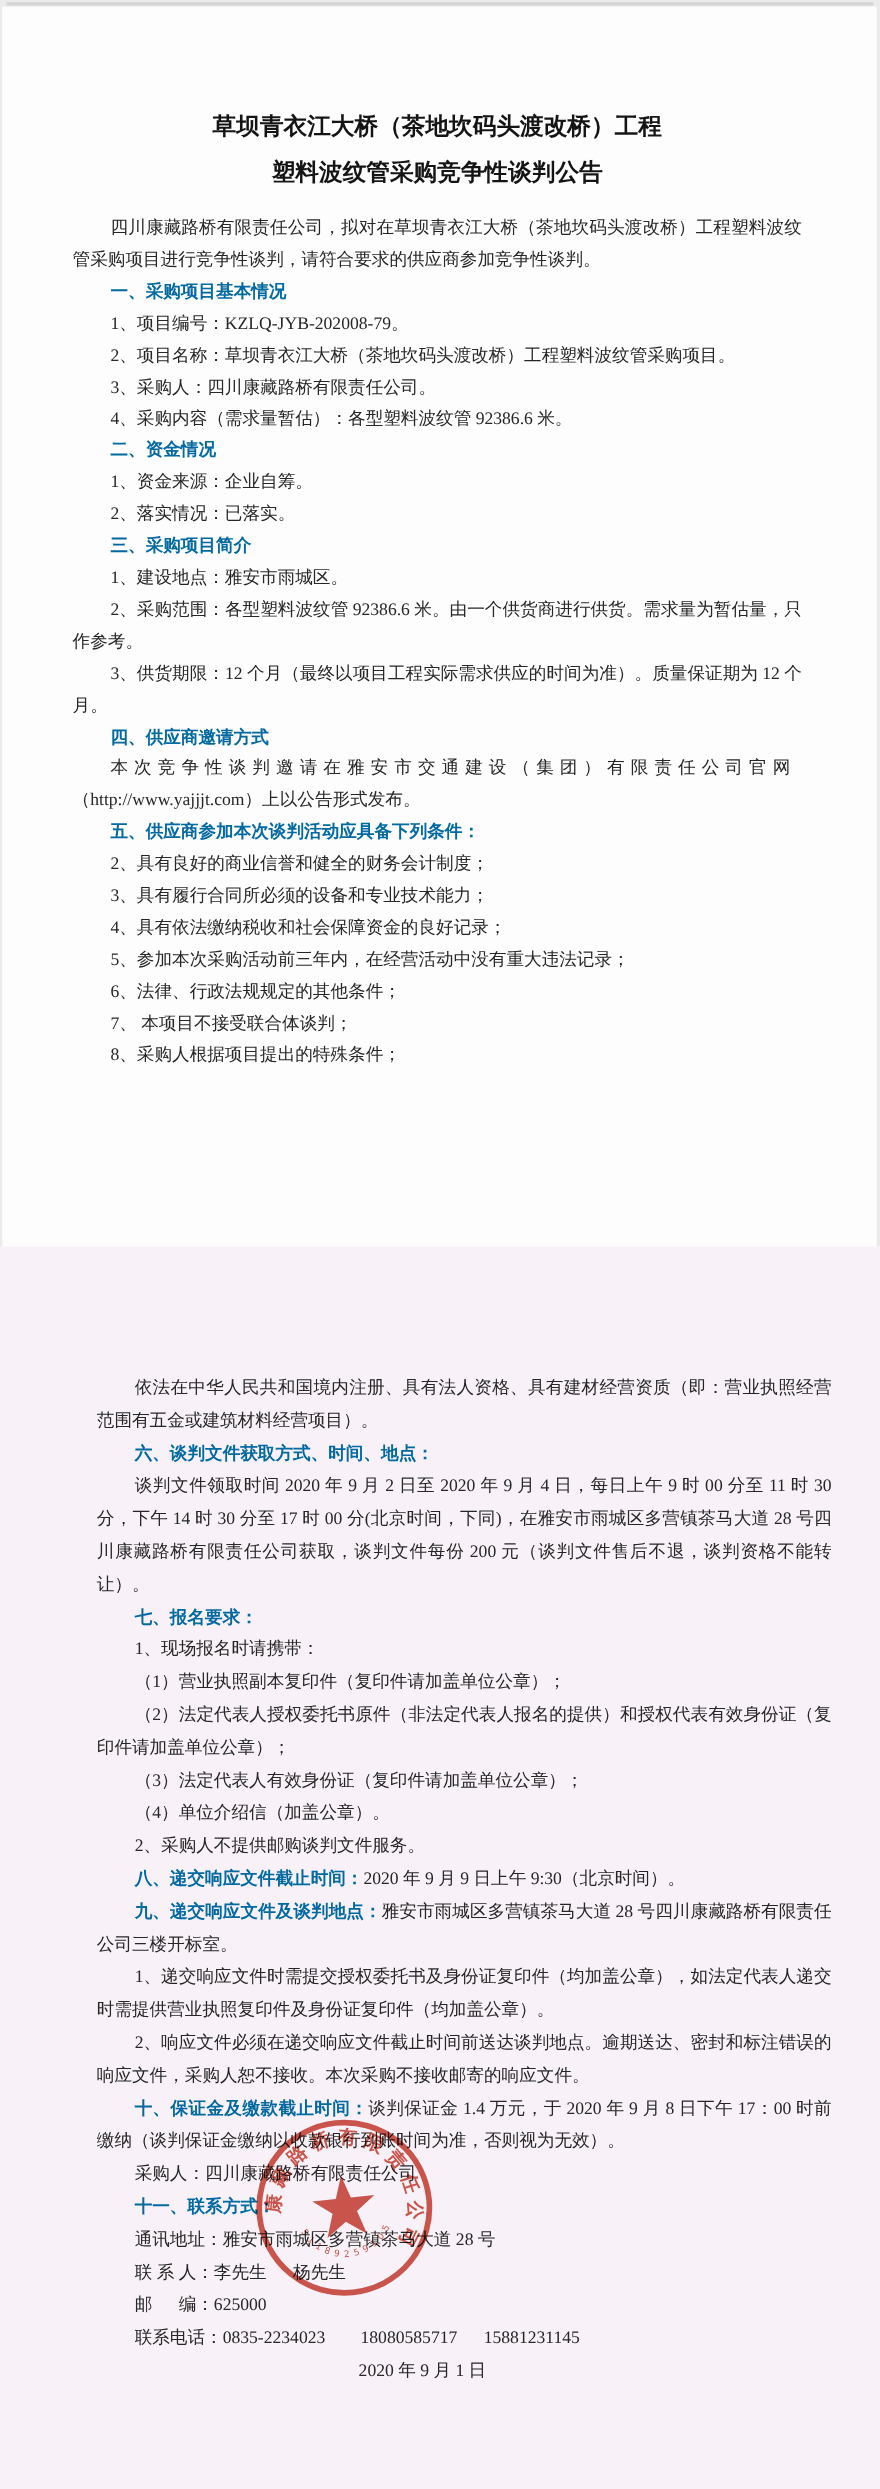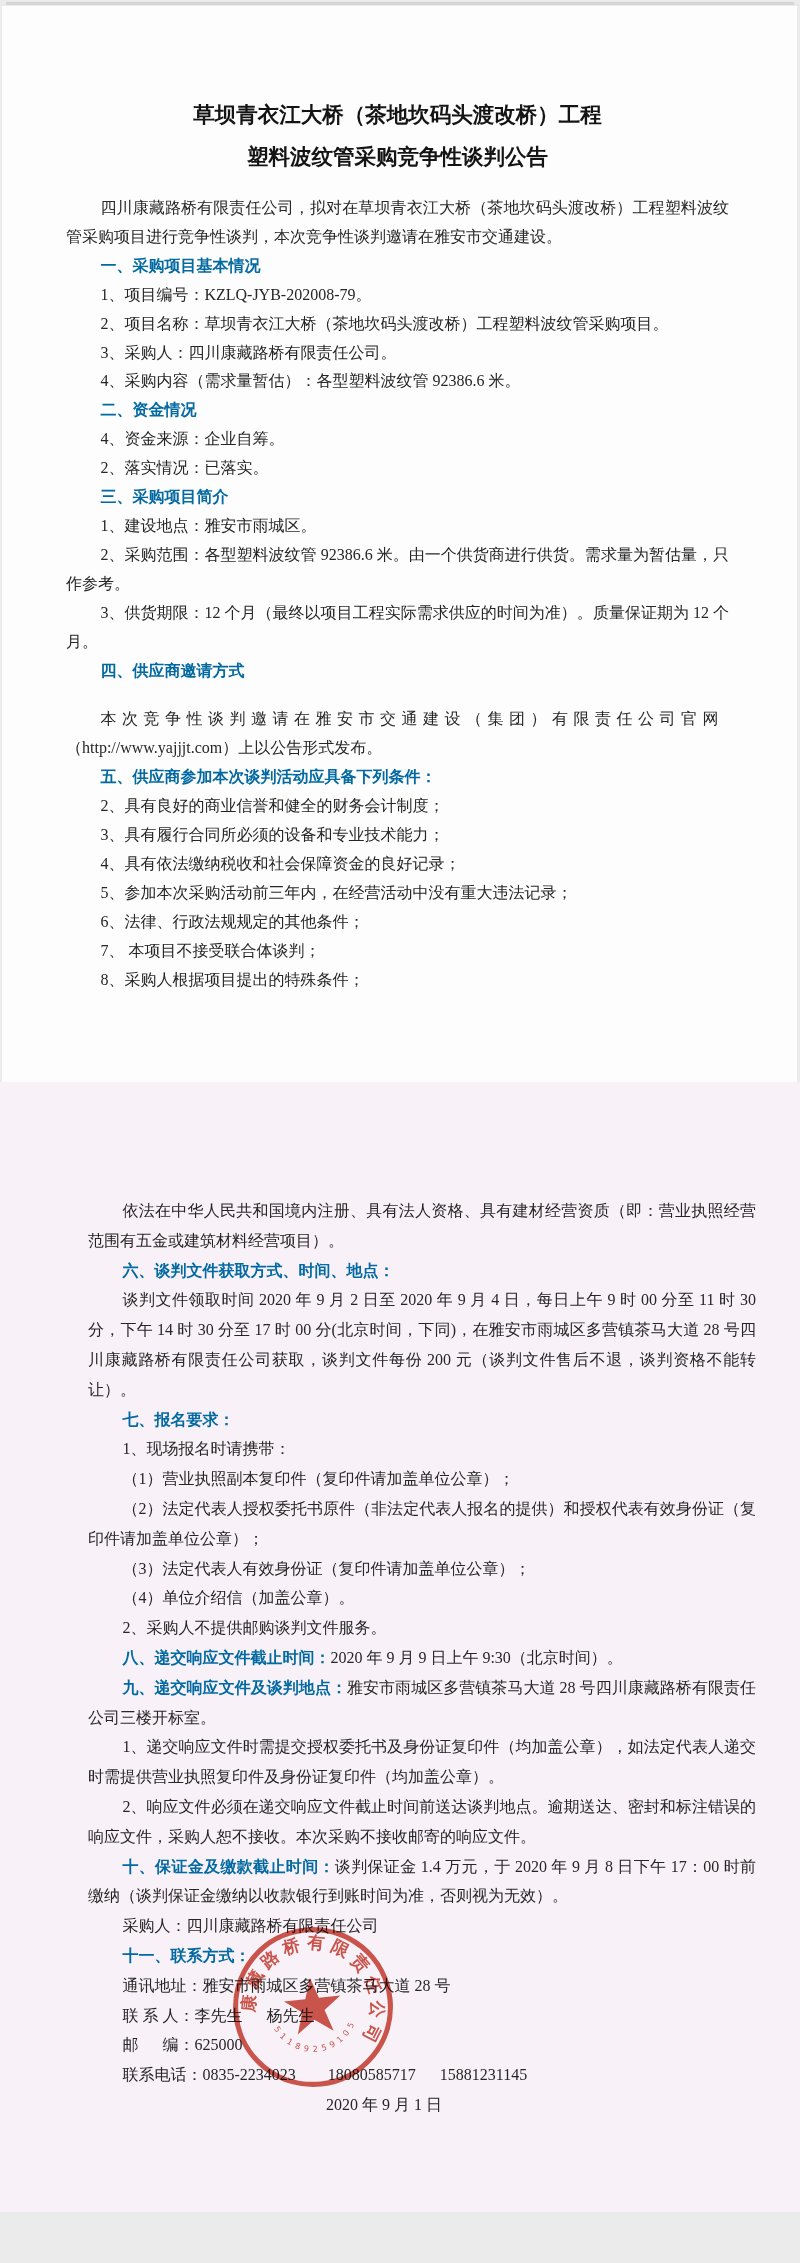--- a/index.html
+++ b/index.html
@@ -4,35 +4,35 @@
 <style>
   html,body{margin:0;padding:0;}
   body{
     width:800px;height:2263px;position:relative;overflow:hidden;
     background:#ebebeb;
     font-family:"Liberation Serif","DejaVu Serif",serif;
   }
   .top-edge{position:absolute;top:2px;left:6px;width:788px;height:3px;background:#d5d5d5;}
   .page{position:absolute;box-sizing:border-box;}
   .page1{top:6px;left:2px;width:795px;height:1266px;background:#fdfdfd;}
-  .page2{top:1082px;left:0;width:800px;height:1130px;background:#f8f2f8;}
+  .page2{top:1133px;left:0;width:800px;height:1130px;background:#f8f2f8;}
   .content1{padding:88px 68px 0 64px;}
   .content2{padding:114px 44px 0 88px;}
   .title{
     text-align:center;font-weight:bold;font-size:21.5px;line-height:42px;
     color:#141414;margin:0;
   }
   .title-block{margin-bottom:16px;}
   .ln{
     margin:0;font-size:16px;line-height:28.9px;text-align:justify;
     text-indent:2.15em;white-space:pre-wrap;color:#262626;
   }
   .content2 .ln{line-height:29.8px;}
   .h{font-weight:bold;color:#0369a1;}
-  .sp{letter-spacing:5.5px;margin-top:20px;}
+  .sp{letter-spacing:5.5px;}
   .noin{text-indent:0;}
   .und{text-underline-offset:3px;}
   .date{text-align:center;text-indent:0;padding-right:76px;}
   .seal{
     position:absolute;left:227px;top:1921px;width:172px;height:172px;
     mix-blend-mode:multiply;opacity:.84;transform:rotate(-6deg);
     pointer-events:none;
   }
 </style>
 </head>
@@ -40,28 +40,28 @@
 
 <div class="top-edge"></div>
 
 <div class="page page1">
   <div class="content1">
     <div class="title-block">
       <p class="title">草坝青衣江大桥（茶地坎码头渡改桥）工程</p>
       <p class="title">塑料波纹管采购竞争性谈判公告</p>
     </div>
     <div>
-        <p class="ln"><span class="">四川康藏路桥有限责任公司，拟对在草坝青衣江大桥（茶地坎码头渡改桥）工程塑料波纹管采购项目进行竞争性谈判，本次竞争性谈判邀请在雅安市交通建设。</span></p>
+        <p class="ln"><span class="">四川康藏路桥有限责任公司，拟对在草坝青衣江大桥（茶地坎码头渡改桥）工程塑料波纹管采购项目进行竞争性谈判，请符合要求的供应商参加竞争性谈判。</span></p>
         <p class="ln h"><span class="">一、采购项目基本情况</span></p>
         <p class="ln"><span class="">1、项目编号：KZLQ-JYB-202008-79。</span></p>
         <p class="ln"><span class="">2、项目名称：草坝青衣江大桥（茶地坎码头渡改桥）工程塑料波纹管采购项目。</span></p>
         <p class="ln"><span class="">3、采购人：四川康藏路桥有限责任公司。</span></p>
         <p class="ln"><span class="">4、采购内容（需求量暂估）：各型塑料波纹管 92386.6 米。</span></p>
         <p class="ln h"><span class="">二、资金情况</span></p>
-        <p class="ln"><span class="">4、资金来源：企业自筹。</span></p>
+        <p class="ln"><span class="">1、资金来源：企业自筹。</span></p>
         <p class="ln"><span class="">2、落实情况：已落实。</span></p>
         <p class="ln h"><span class="">三、采购项目简介</span></p>
         <p class="ln"><span class="">1、建设地点：雅安市雨城区。</span></p>
         <p class="ln"><span class="">2、采购范围：各型塑料波纹管 92386.6 米。由一个供货商进行供货。需求量为暂估量，只作参考。</span></p>
         <p class="ln"><span class="">3、供货期限：12 个月（最终以项目工程实际需求供应的时间为准）。质量保证期为 12 个月。</span></p>
         <p class="ln h"><span class="">四、供应商邀请方式</span></p>
         <p class="ln sp"><span class="">本次竞争性谈判邀请在雅安市交通建设（集团）有限责任公司官网</span></p>
         <p class="ln noin"><span class="">（</span><span class="und">http://www.yajjjt.com</span><span class="">）上以公告形式发布。</span></p>
         <p class="ln h"><span class="">五、供应商参加本次谈判活动应具备下列条件：</span></p>
         <p class="ln"><span class="">2、具有良好的商业信誉和健全的财务会计制度；</span></p>

